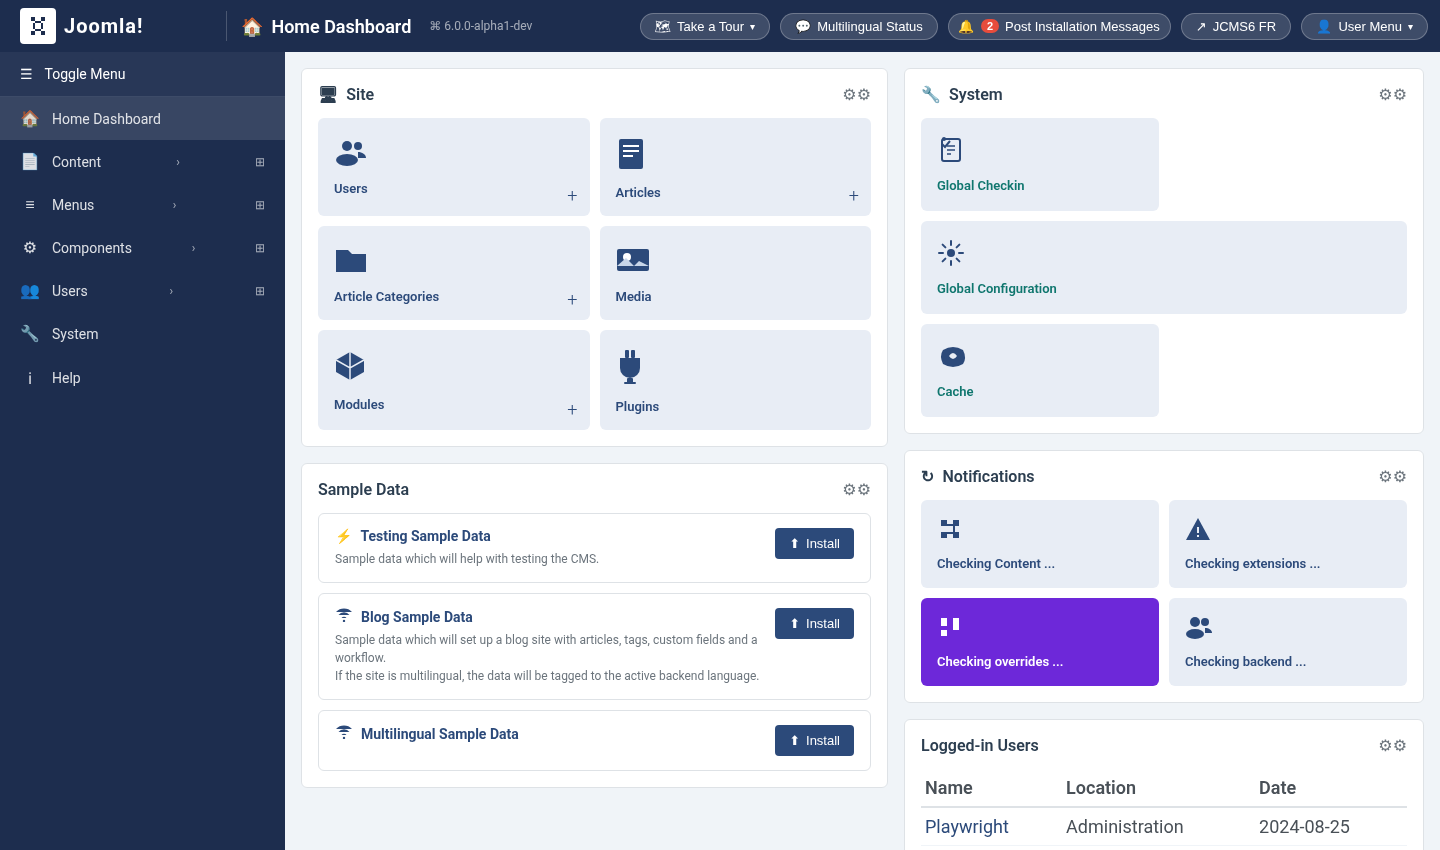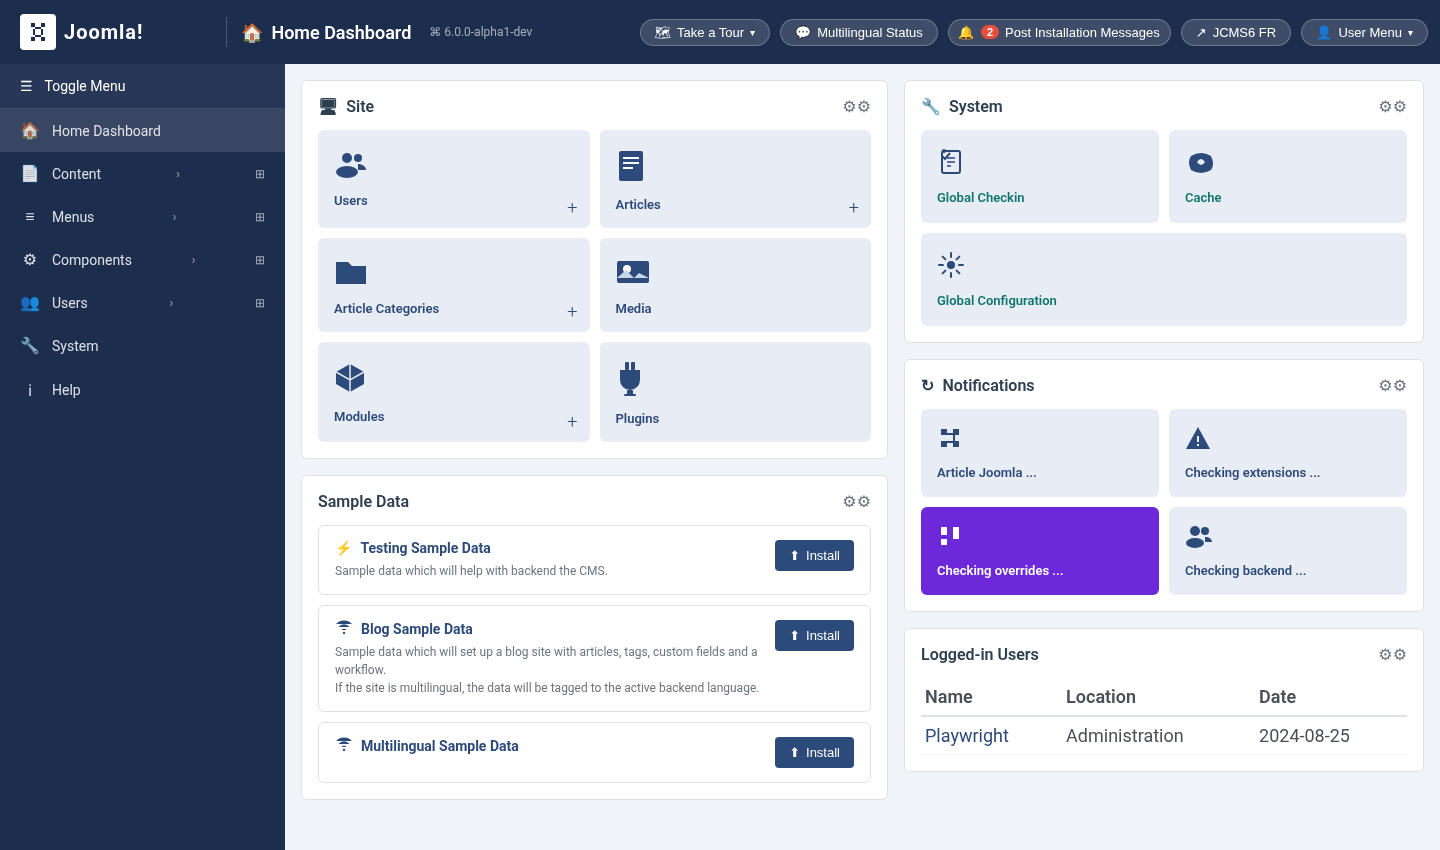--- a/index.html
+++ b/index.html
@@ -1,21 +1,21 @@
 <!DOCTYPE html>
 <html><head>
   <meta charset="utf-8">
   <style>
     * { box-sizing: border-box; margin: 0; padding: 0; }
     body { font-family: -apple-system, BlinkMacSystemFont, 'Segoe UI', Roboto, sans-serif; background: #f0f4f8; display: flex; flex-direction: column; height: 850px; overflow: hidden; }
 
     
     .top-nav {
       background: #1d2d4e;
-      height: 64px;
+      height: 52px;
       display: flex;
       align-items: center;
       padding: 0 12px;
       gap: 10px;
       flex-shrink: 0;
       z-index: 100;
     }
     .logo-area {
       display: flex;
       align-items: center;
@@ -463,21 +463,21 @@
           </div>
           <div class="card-gear">⚙⚙</div>
         </div>
 
         <div class="sample-item">
           <div class="sample-item-content">
             <div class="sample-item-title">
               <span>⚡</span>
               <span>Testing Sample Data</span>
             </div>
-            <div class="sample-item-desc">Sample data which will help with backend the CMS.</div>
+            <div class="sample-item-desc">Sample data which will help with testing the CMS.</div>
           </div>
           <button class="install-btn">
             <span>⬆</span>
             <span>Install</span>
           </button>
         </div>
 
         <div class="sample-item">
           <div class="sample-item-content">
             <div class="sample-item-title">
@@ -535,59 +535,59 @@
               <svg width="28" height="28" viewBox="0 0 28 28" fill="#2c4a7a">
                 <rect x="5" y="3" width="18" height="22" rx="2" fill="none" stroke="#2c4a7a" stroke-width="2"></rect>
                 <path d="M10 10h8M10 14h8M10 18h4" stroke="#2c4a7a" stroke-width="1.5"></path>
                 <circle cx="7" cy="3" r="2" fill="#2c4a7a"></circle>
                 <path d="M5 8l3 3 5-6" stroke="#2c4a7a" stroke-width="2" fill="none"></path>
               </svg>
             </div>
             <div class="tile-label">Global Checkin</div>
           </div>
 
+          <div class="system-tile system-tile-wide">
+            <div class="tile-icon">
+              <svg width="28" height="28" viewBox="0 0 28 28" fill="#2c4a7a">
+                <circle cx="14" cy="14" r="4"></circle>
+                <path d="M14 2v4M14 22v4M2 14h4M22 14h4M5.6 5.6l2.8 2.8M19.6 19.6l2.8 2.8M5.6 22.4l2.8-2.8M19.6 8.4l2.8-2.8" stroke="#2c4a7a" stroke-width="2" stroke-linecap="round"></path>
+              </svg>
+            </div>
+            <div class="tile-label">Global Configuration</div>
+          </div>
+
           <div class="system-tile">
             <div class="tile-icon">
               <svg width="32" height="28" viewBox="0 0 32 28" fill="#2c4a7a">
                 <path d="M6 8 Q16 2 26 8 Q30 16 26 22 Q16 28 6 22 Q2 14 6 8z"></path>
                 <path d="M12 14 Q16 8 20 14 Q16 20 12 14z" fill="#e8edf5"></path>
               </svg>
             </div>
             <div class="tile-label">Cache</div>
-          </div>
-
-          <div class="system-tile system-tile-wide">
-            <div class="tile-icon">
-              <svg width="28" height="28" viewBox="0 0 28 28" fill="#2c4a7a">
-                <circle cx="14" cy="14" r="4"></circle>
-                <path d="M14 2v4M14 22v4M2 14h4M22 14h4M5.6 5.6l2.8 2.8M19.6 19.6l2.8 2.8M5.6 22.4l2.8-2.8M19.6 8.4l2.8-2.8" stroke="#2c4a7a" stroke-width="2" stroke-linecap="round"></path>
-              </svg>
-            </div>
-            <div class="tile-label">Global Configuration</div>
           </div>
         </div>
       </div>
 
       <div class="card">
         <div class="card-header">
           <div class="card-title">
             <span>↻</span>
             <span>Notifications</span>
           </div>
           <div class="card-gear">⚙⚙</div>
         </div>
         <div class="notif-grid">
 
           <div class="notif-tile">
             <div class="tile-icon">
               <svg width="26" height="26" viewBox="0 0 26 26" fill="#2c4a7a">
                 <path d="M4 4h6v6H4zM16 4h6v6h-6zM4 16h6v6H4zM16 16h6v6h-6zM8 8h10v2H8zM8 16h2v2H8zM16 8h2v10h-2zM10 16h6v2h-6z"></path>
               </svg>
             </div>
-            <div class="tile-label">Article Joomla ...</div>
+            <div class="tile-label">Checking Content ...</div>
           </div>
 
           <div class="notif-tile">
             <div class="tile-icon">
               <svg width="26" height="26" viewBox="0 0 26 26" fill="#2c4a7a">
                 <polygon points="13,2 25,24 1,24"></polygon>
                 <rect x="12" y="11" width="2" height="6" fill="#e8edf5"></rect>
                 <rect x="12" y="19" width="2" height="2" fill="#e8edf5"></rect>
               </svg>
             </div>

